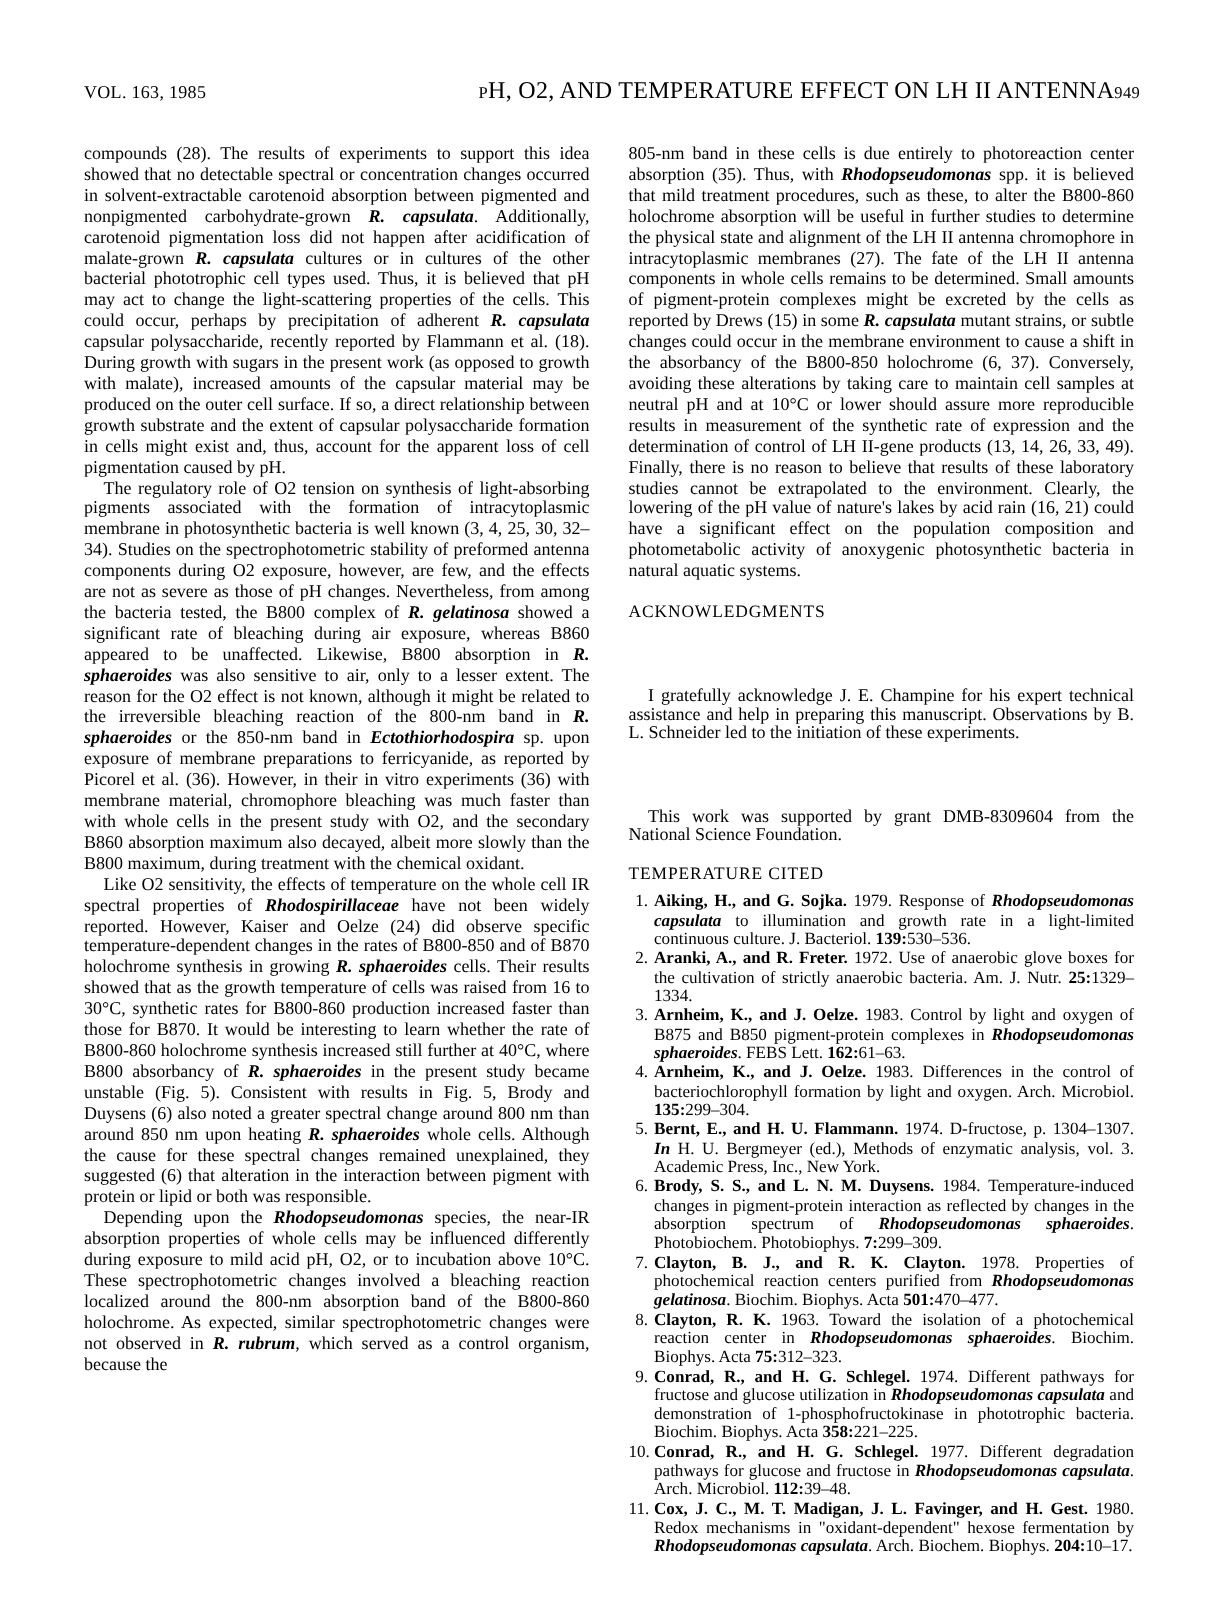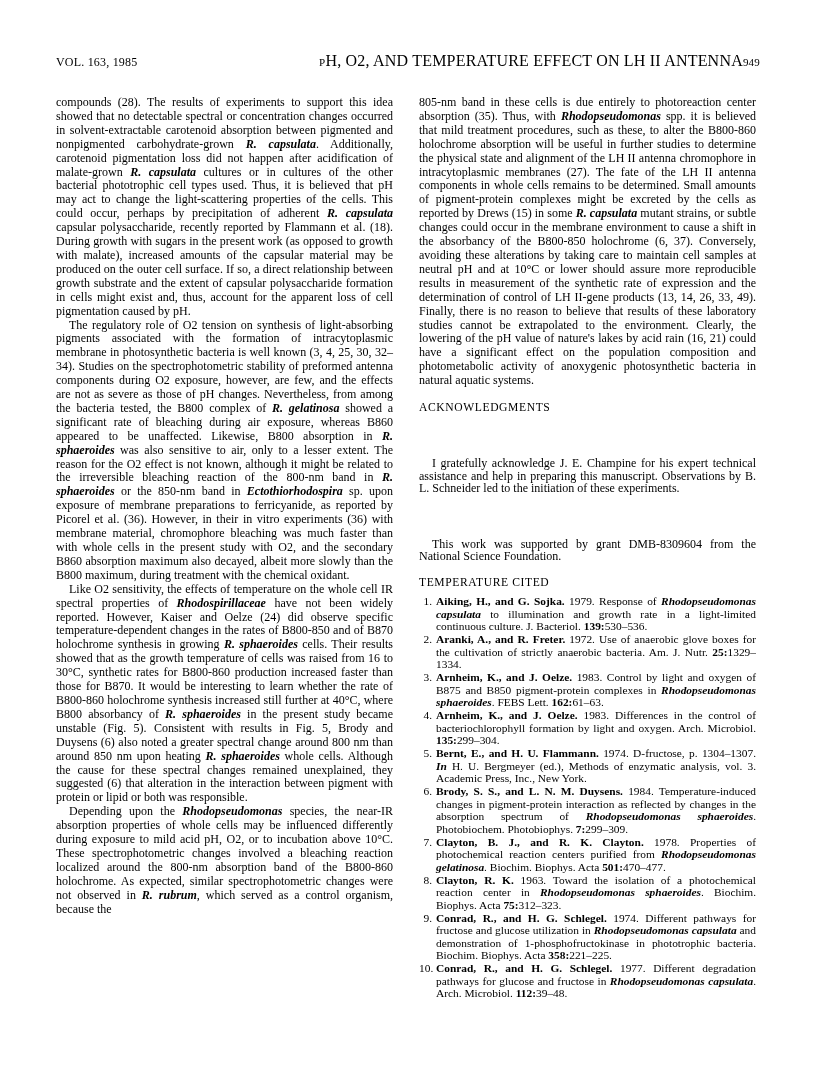--- a/index.html
+++ b/index.html
@@ -160,17 +160,21 @@
           <span class="ref-body"><b>Clayton, R. K.</b> 1963. Toward the isolation of a photochemical reaction center in <i>Rhodopseudomonas sphaeroides</i>. Biochim. Biophys. Acta <b>75:</b>312–323.</span>
         </div>
         <div class="ref">
           <span class="ref-num">9.</span>
           <span class="ref-body"><b>Conrad, R., and H. G. Schlegel.</b> 1974. Different pathways for fructose and glucose utilization in <i>Rhodopseudomonas capsulata</i> and demonstration of 1-phosphofructokinase in phototrophic bacteria. Biochim. Biophys. Acta <b>358:</b>221–225.</span>
         </div>
         <div class="ref">
           <span class="ref-num">10.</span>
           <span class="ref-body"><b>Conrad, R., and H. G. Schlegel.</b> 1977. Different degradation pathways for glucose and fructose in <i>Rhodopseudomonas capsulata</i>. Arch. Microbiol. <b>112:</b>39–48.</span>
         </div>
+        <div class="ref">
+          <span class="ref-num">11.</span>
+          <span class="ref-body"><b>Cox, J. C., M. T. Madigan, J. L. Favinger, and H. Gest.</b> 1980. Redox mechanisms in "oxidant-dependent" hexose fermentation by <i>Rhodopseudomonas capsulata</i>. Arch. Biochem. Biophys. <b>204:</b>10–17.</span>
+        </div>
       </div>
     </div>
 
   </div>
 </div>
 
 </body></html>

